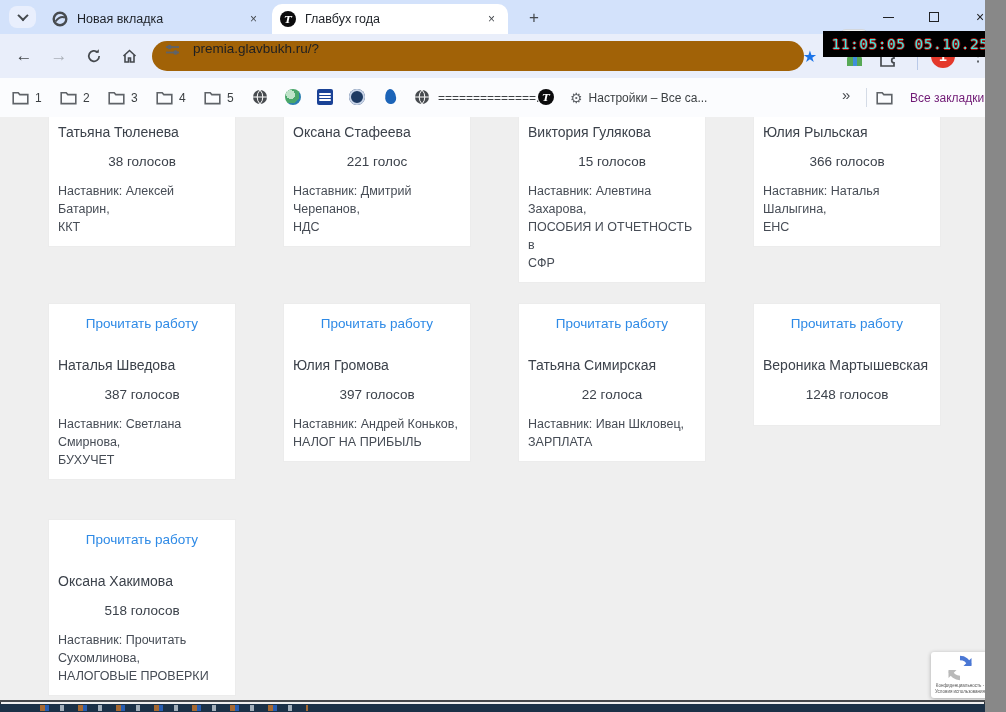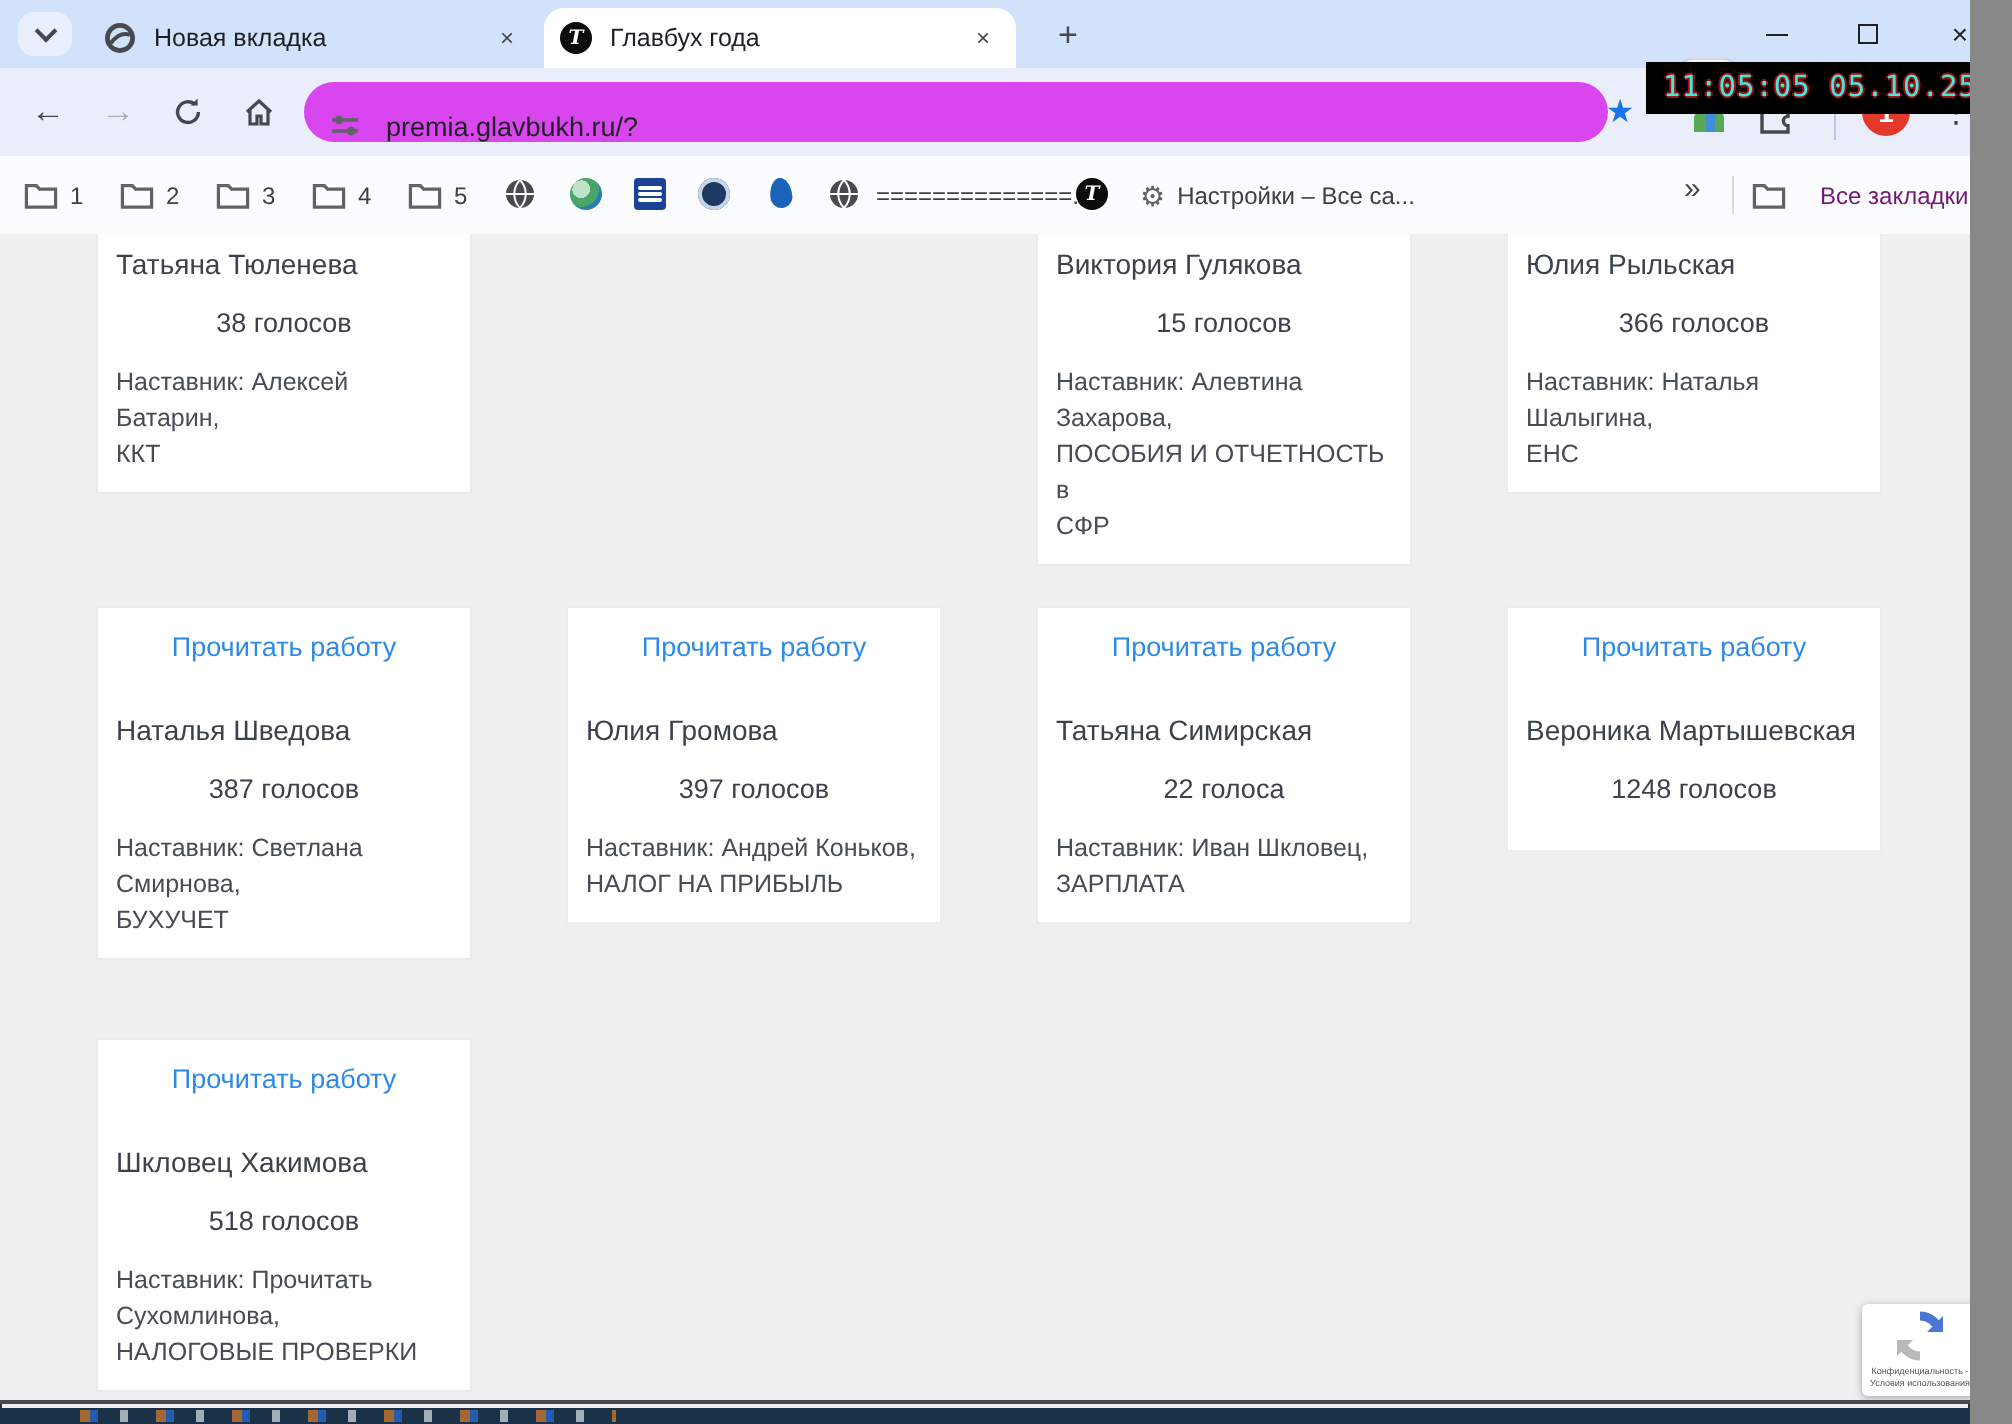--- a/index.html
+++ b/index.html
@@ -25,21 +25,21 @@
   .win-controls { position:absolute; right:3px; top:0; height:34px; display:flex; }
   .win-btn { width:46px; height:34px; display:flex; align-items:center; justify-content:center; color:#202124; cursor:pointer; }
   .mini-glyph { width:11px; height:0; border-top:1.6px solid #202124; }
   .maxi-glyph { width:10px; height:10px; border:1.6px solid #202124; }
   .win-close-glyph { font-size:14px; line-height:1; }
   
   .toolbar { position:absolute; left:0; top:34px; width:1006px; height:44px; background:#e9eefa; }
   .nav-btn { position:absolute; top:8px; width:28px; height:28px; display:flex; align-items:center; justify-content:center; font-size:17px; color:#45494e; cursor:pointer; }
   .nav-btn.disabled { color:#aab0b8; }
   .nav-back { left:10px; } .nav-fwd { left:45px; } .nav-reload { left:80px; } .nav-home { left:115px; }
-  .url-pill { position:absolute; left:152px; top:7px; width:652px; height:30px; border-radius:15px; background:#d946ef; display:flex; align-items:flex-end; padding:0 12px; cursor:text; }
+  .url-pill { position:absolute; left:152px; top:7px; width:652px; height:30px; border-radius:15px; background:#a16207; display:flex; align-items:flex-start; padding:0 12px; cursor:text; }
   .url-text { margin-left:12px; font-size:13.5px; color:#1d1f23; }
   .star-btn { position:absolute; left:797px; top:9px; width:26px; height:26px; display:flex; align-items:center; justify-content:center; font-size:16px; color:#1a73e8; cursor:pointer; }
   .ext-mini { position:absolute; left:847px; top:22px; width:15px; height:10px; border-radius:3px 3px 0 0; background:linear-gradient(90deg,#57a956 0 40%, #3f8edb 40% 70%, #57a956 70%); }
   .ext-badge { position:absolute; left:839px; top:29px; width:30px; height:15px; border-radius:7px; background:#f1f3f4; border:1px solid #d3d7dc; font-size:9.5px; color:#202124; display:flex; align-items:center; justify-content:center; z-index:12; }
   .puzzle-btn { position:absolute; left:876px; top:11px; width:24px; height:24px; cursor:pointer; }
   .tb-sep { position:absolute; left:917px; top:17px; width:1px; height:19px; background:#b9c9e8; }
   .ext-red { position:absolute; left:931px; top:10px; width:24px; height:24px; border-radius:50%; background:#e4382b; color:#fff; font-weight:bold; font-size:14px; display:flex; align-items:center; justify-content:center; cursor:pointer; }
   .kebab-btn { position:absolute; left:966px; top:10px; width:24px; height:24px; display:flex; align-items:center; justify-content:center; font-size:15px; color:#3c4043; cursor:pointer; }
   
   .clock { position:absolute; left:823px; top:31px; width:174px; height:26px; background:#000; z-index:20;
@@ -262,20 +262,27 @@
 
   <div class="content">
 
     <div class="card c0">
       <div class="card-name">Татьяна Тюленева</div>
       <div class="card-votes">38 голосов</div>
       <div class="card-mentor">Наставник: Алексей Батарин,
 ККТ</div>
     </div>
 
+    <div class="card c1">
+      <div class="card-name">Оксана Стафеева</div>
+      <div class="card-votes">221 голос</div>
+      <div class="card-mentor">Наставник: Дмитрий
+Черепанов,
+НДС</div>
+    </div>
 
     <div class="card c2">
       <div class="card-name">Виктория Гулякова</div>
       <div class="card-votes">15 голосов</div>
       <div class="card-mentor">Наставник: Алевтина
 Захарова,
 ПОСОБИЯ И ОТЧЕТНОСТЬ в
 СФР</div>
     </div>
 
@@ -313,21 +320,21 @@
     </div>
 
     <div class="card c7">
       <div class="card-link">Прочитать работу</div>
       <div class="card-name">Вероника Мартышевская</div>
       <div class="card-votes">1248 голосов</div>
     </div>
 
     <div class="card c8">
       <div class="card-link">Прочитать работу</div>
-      <div class="card-name">Шкловец Хакимова</div>
+      <div class="card-name">Оксана Хакимова</div>
       <div class="card-votes">518 голосов</div>
       <div class="card-mentor">Наставник: Прочитать
 Сухомлинова,
 НАЛОГОВЫЕ ПРОВЕРКИ</div>
     </div>
 
     <div class="recaptcha">
       <svg width="26" height="26" viewBox="0 0 26 26">
         <path d="M13 3 a10 10 0 0 1 9.5 7" fill="none" stroke="#4a77d4" stroke-width="4.5"></path>
         <path d="M24.5 3 v8 h-8 z" fill="#4a77d4"></path>

